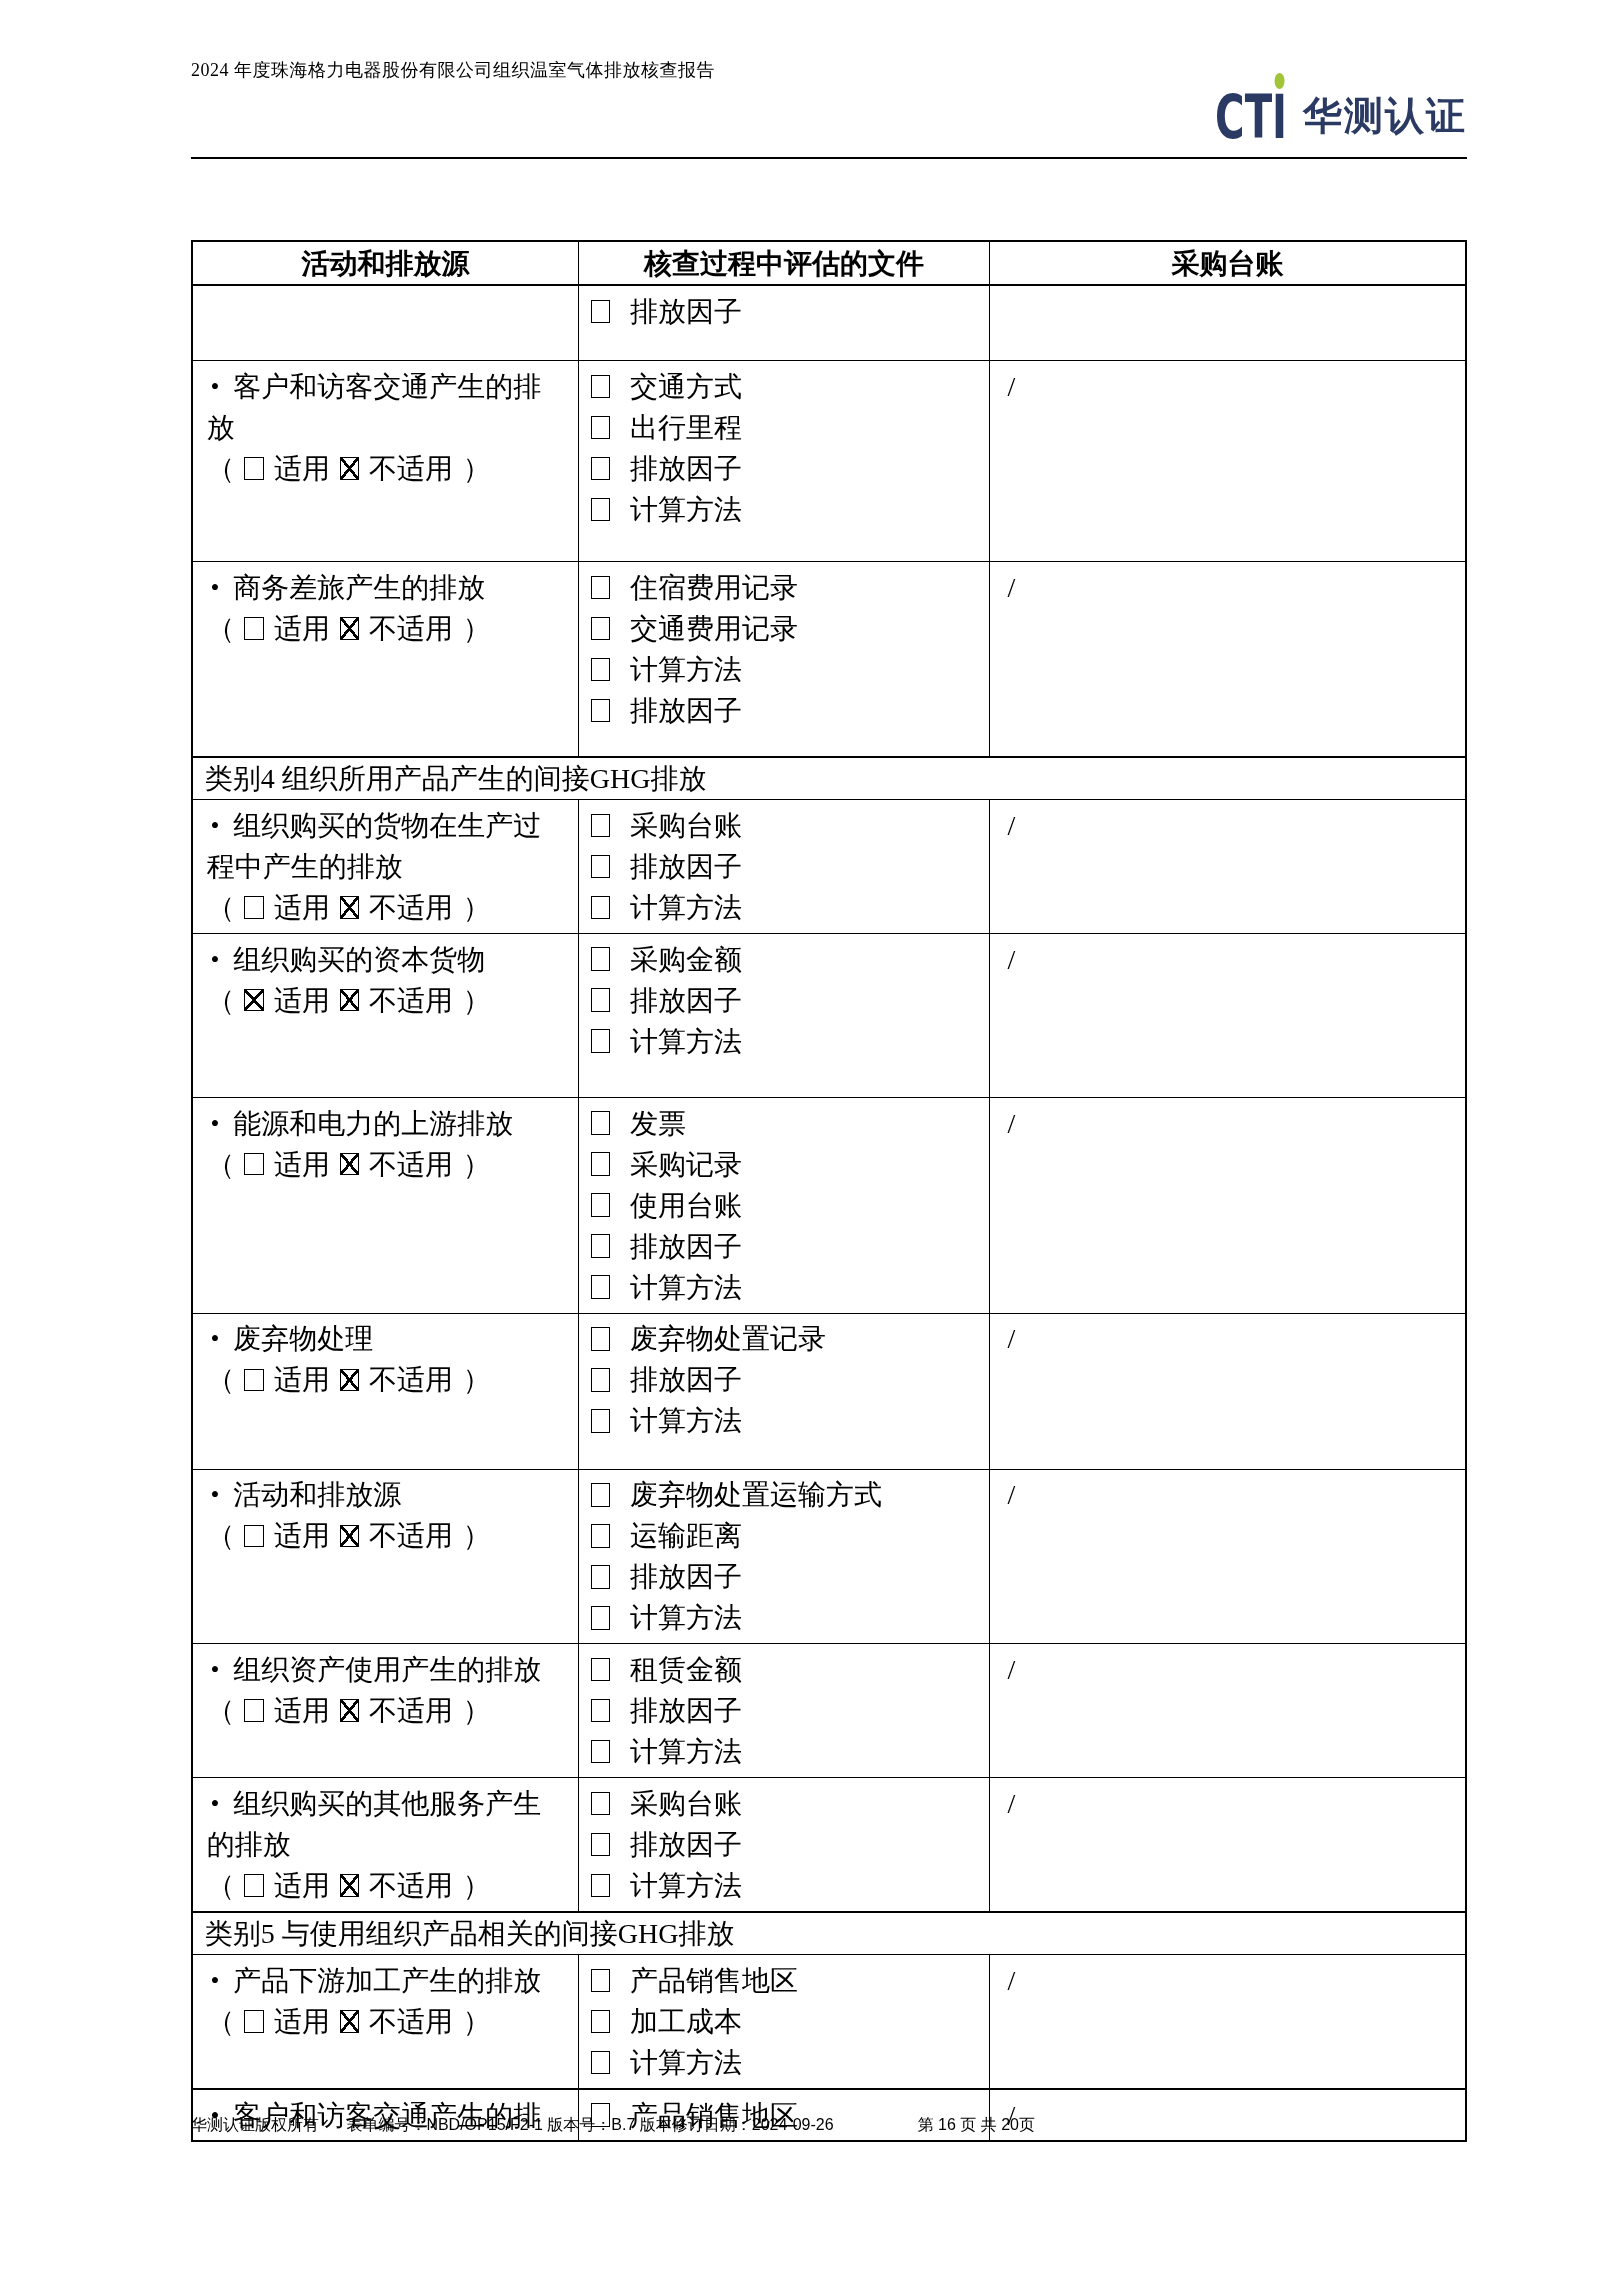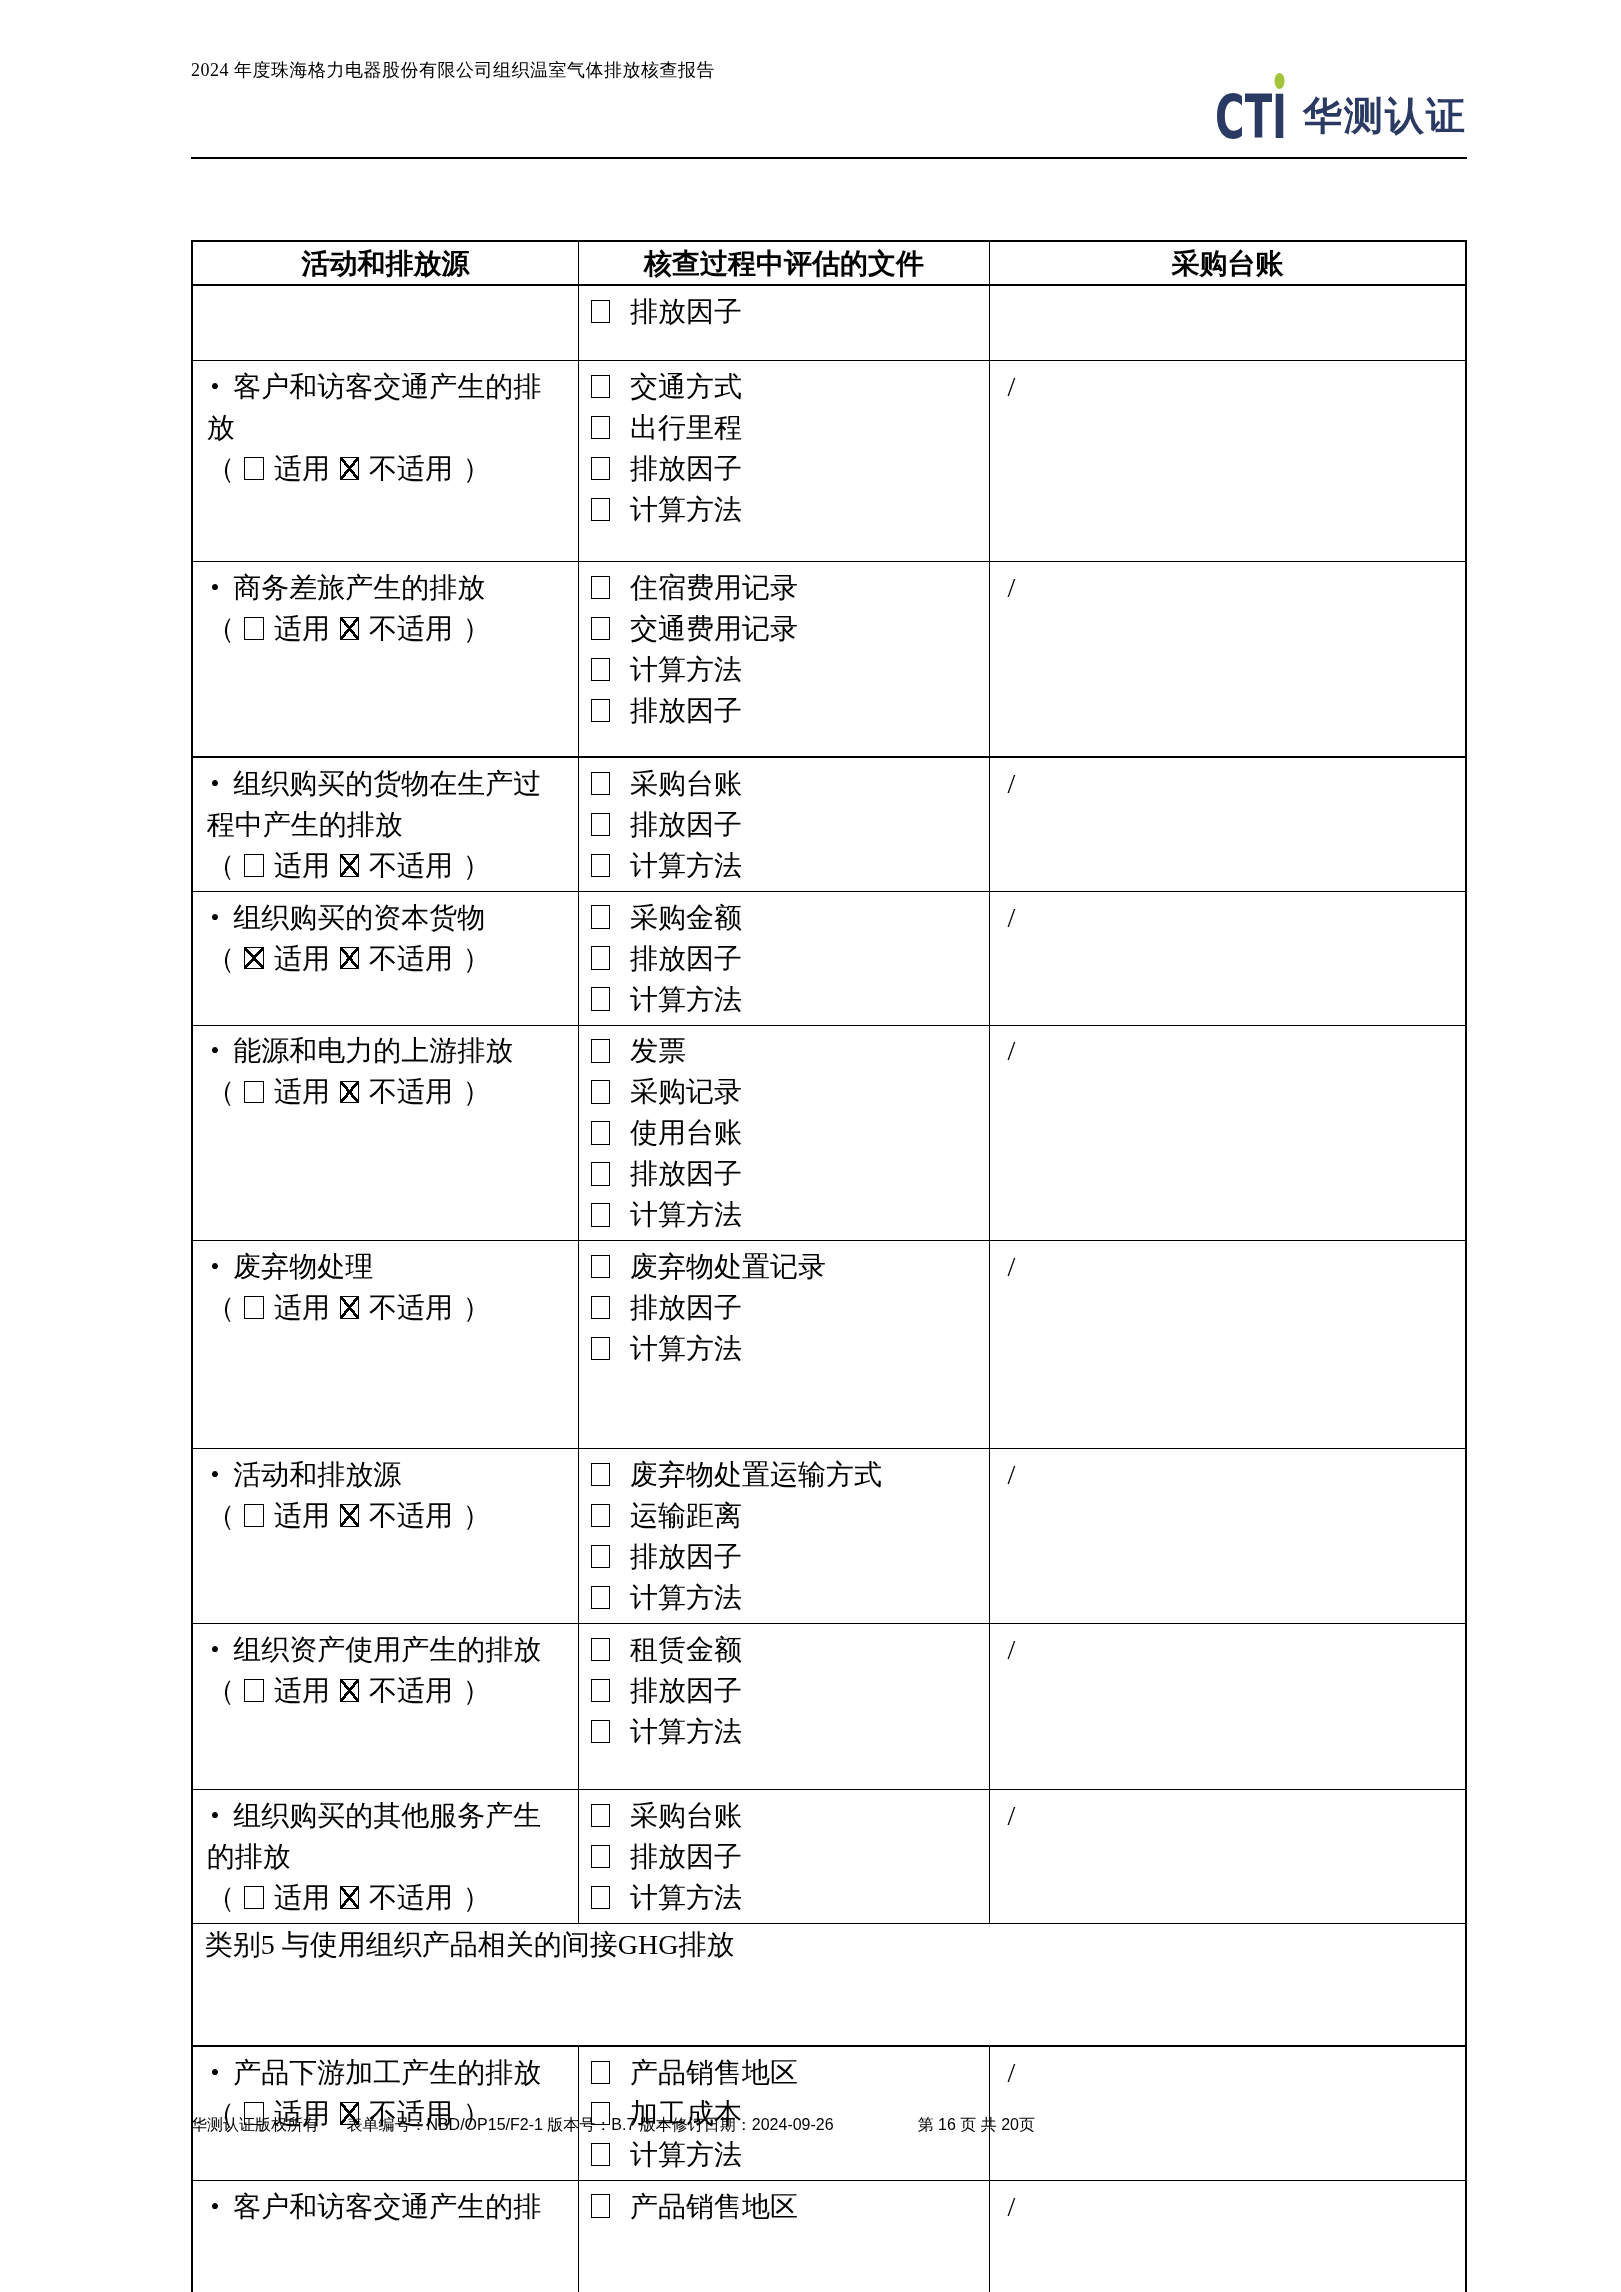--- a/index.html
+++ b/index.html
@@ -203,20 +203,23 @@
             <span class="cb"></span>
             <span>计算方法</span>
           </div>
           <div class="doc-item">
             <span class="cb"></span>
             <span>排放因子</span>
           </div>
         </div>
         <div class="cell c3"><span class="finding">/</span></div>
       </div>
+      <div class="trow cat">
+        <div class="cat-label">类别4 组织所用产品产生的间接GHG排放</div>
+      </div>
       <div class="trow">
         <div class="cell c1">
           <div class="a-line">
             <span class="bullet">•</span>
             <span>组织购买的货物在生产过</span>
           </div>
           <div class="a-line">
             <span>程中产生的排放</span>
           </div>
           <div class="a-line applic">

